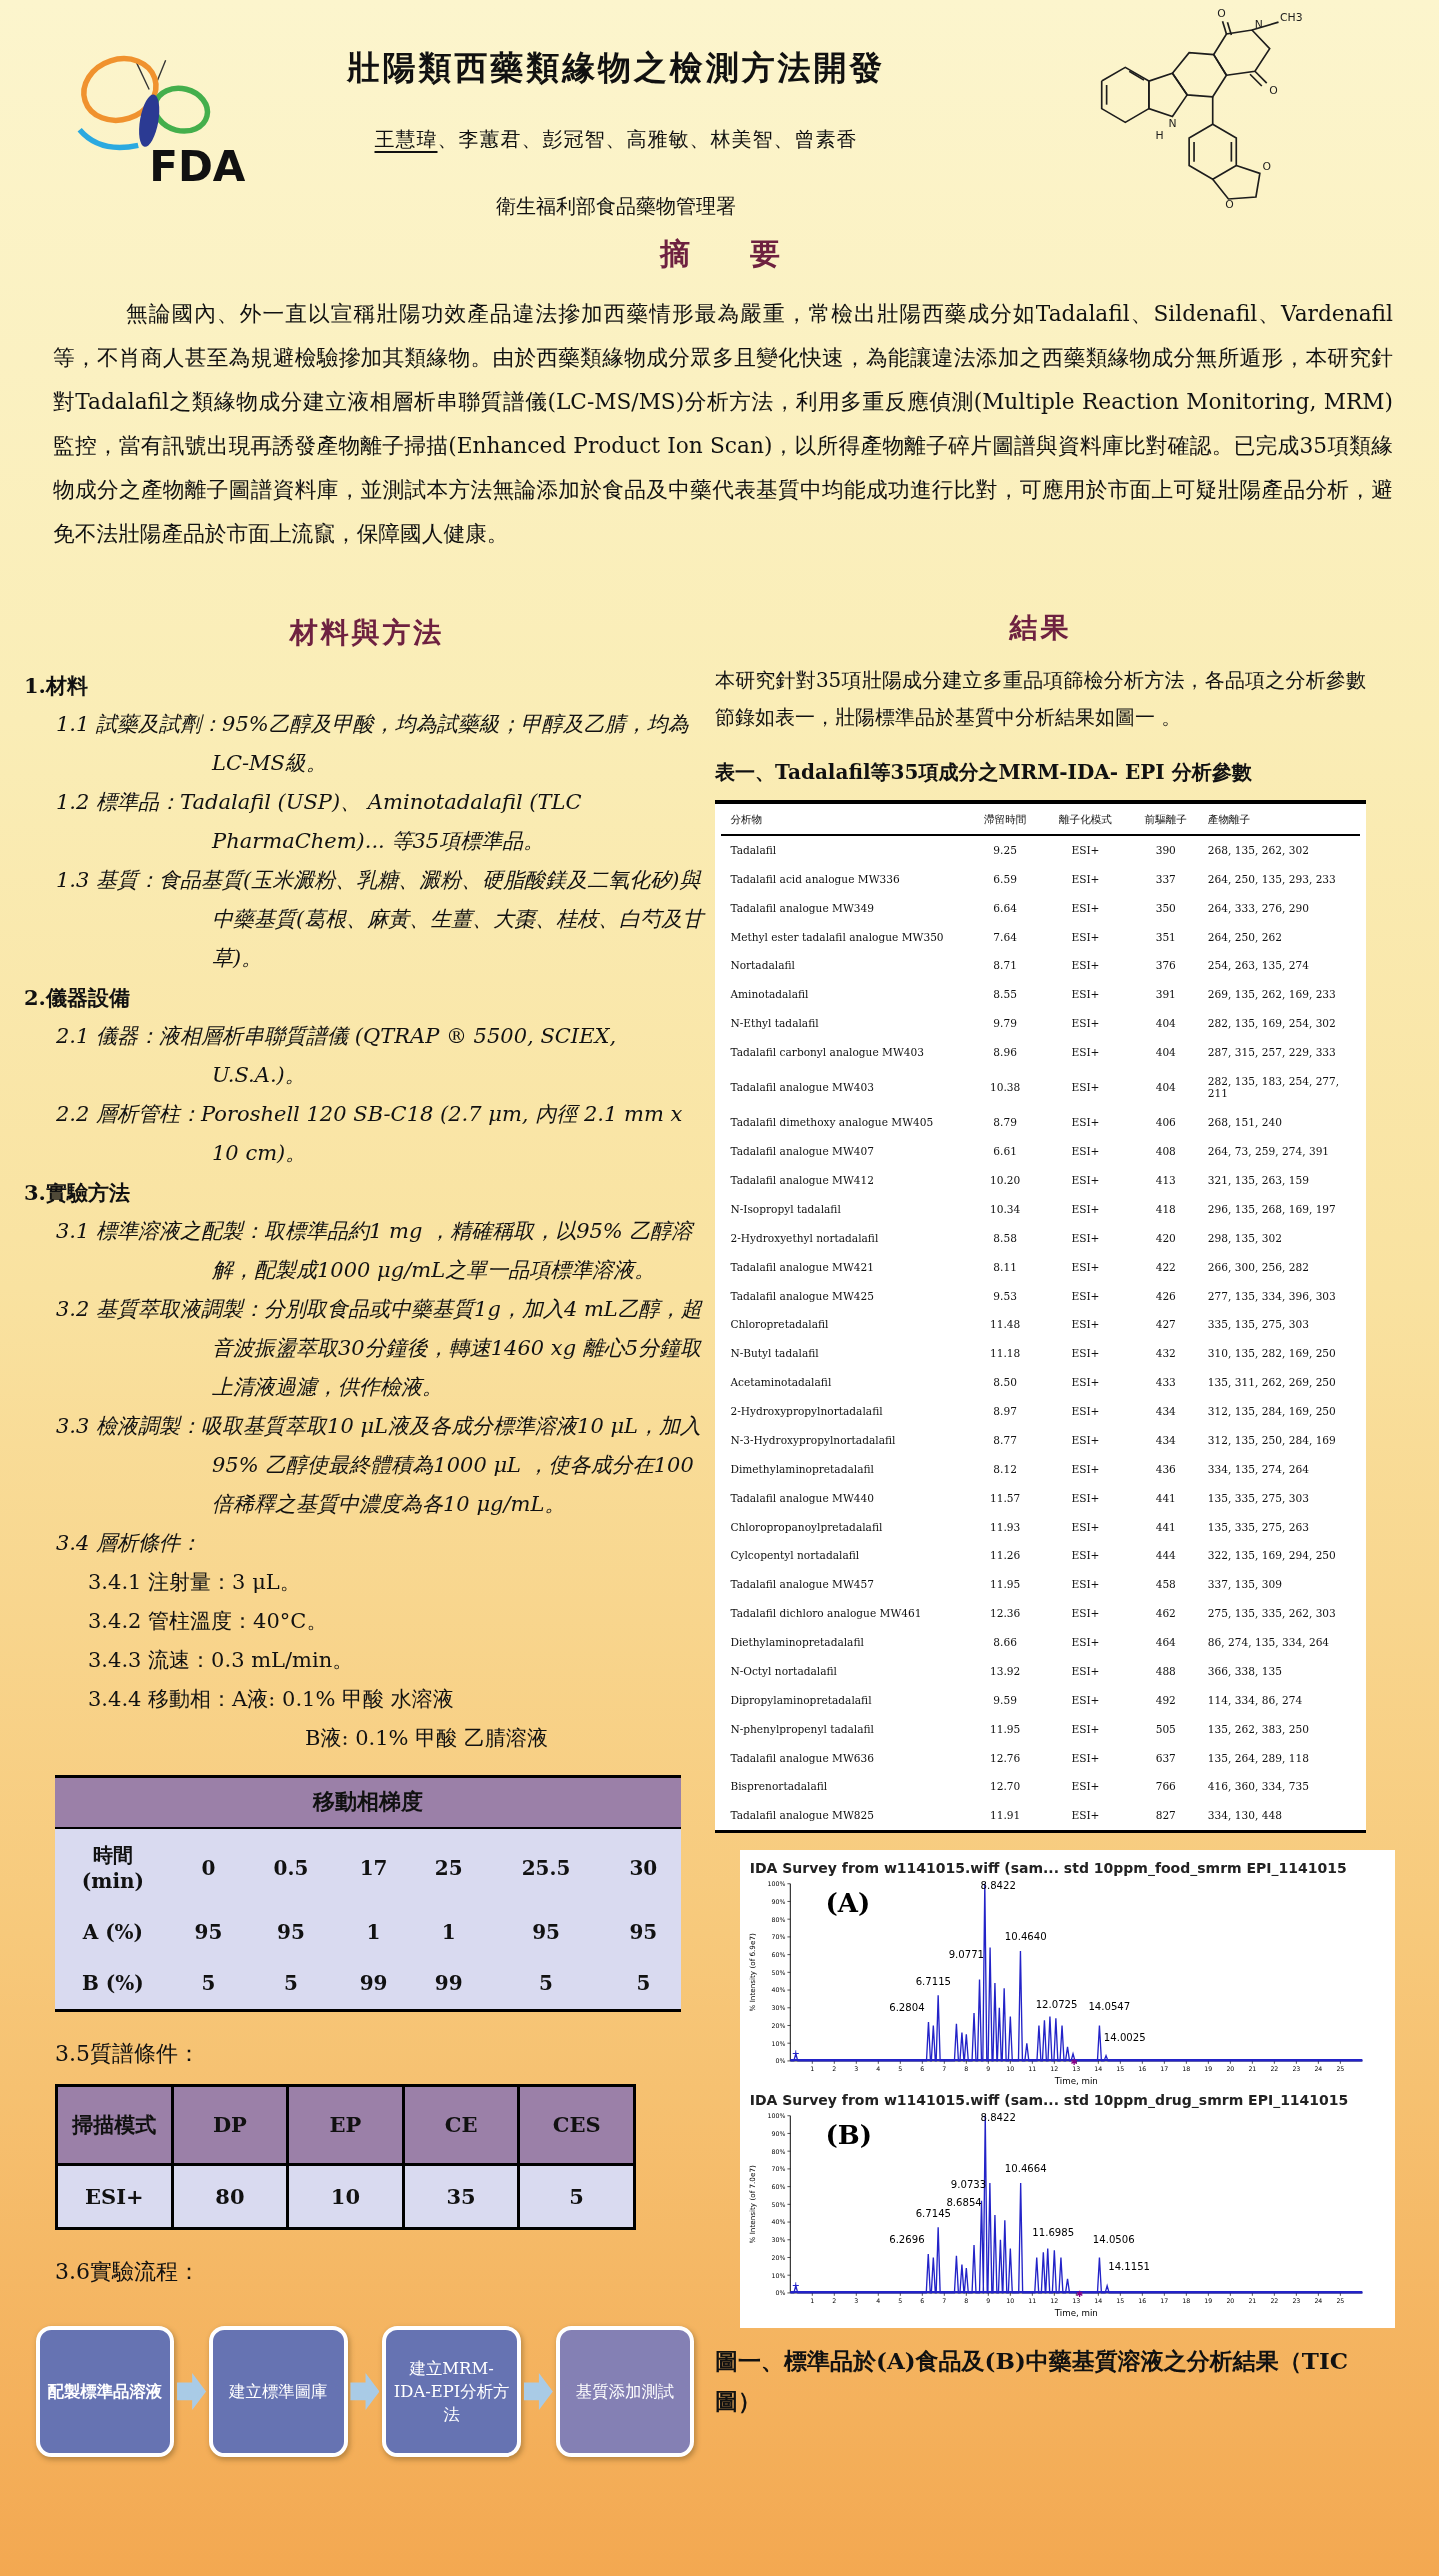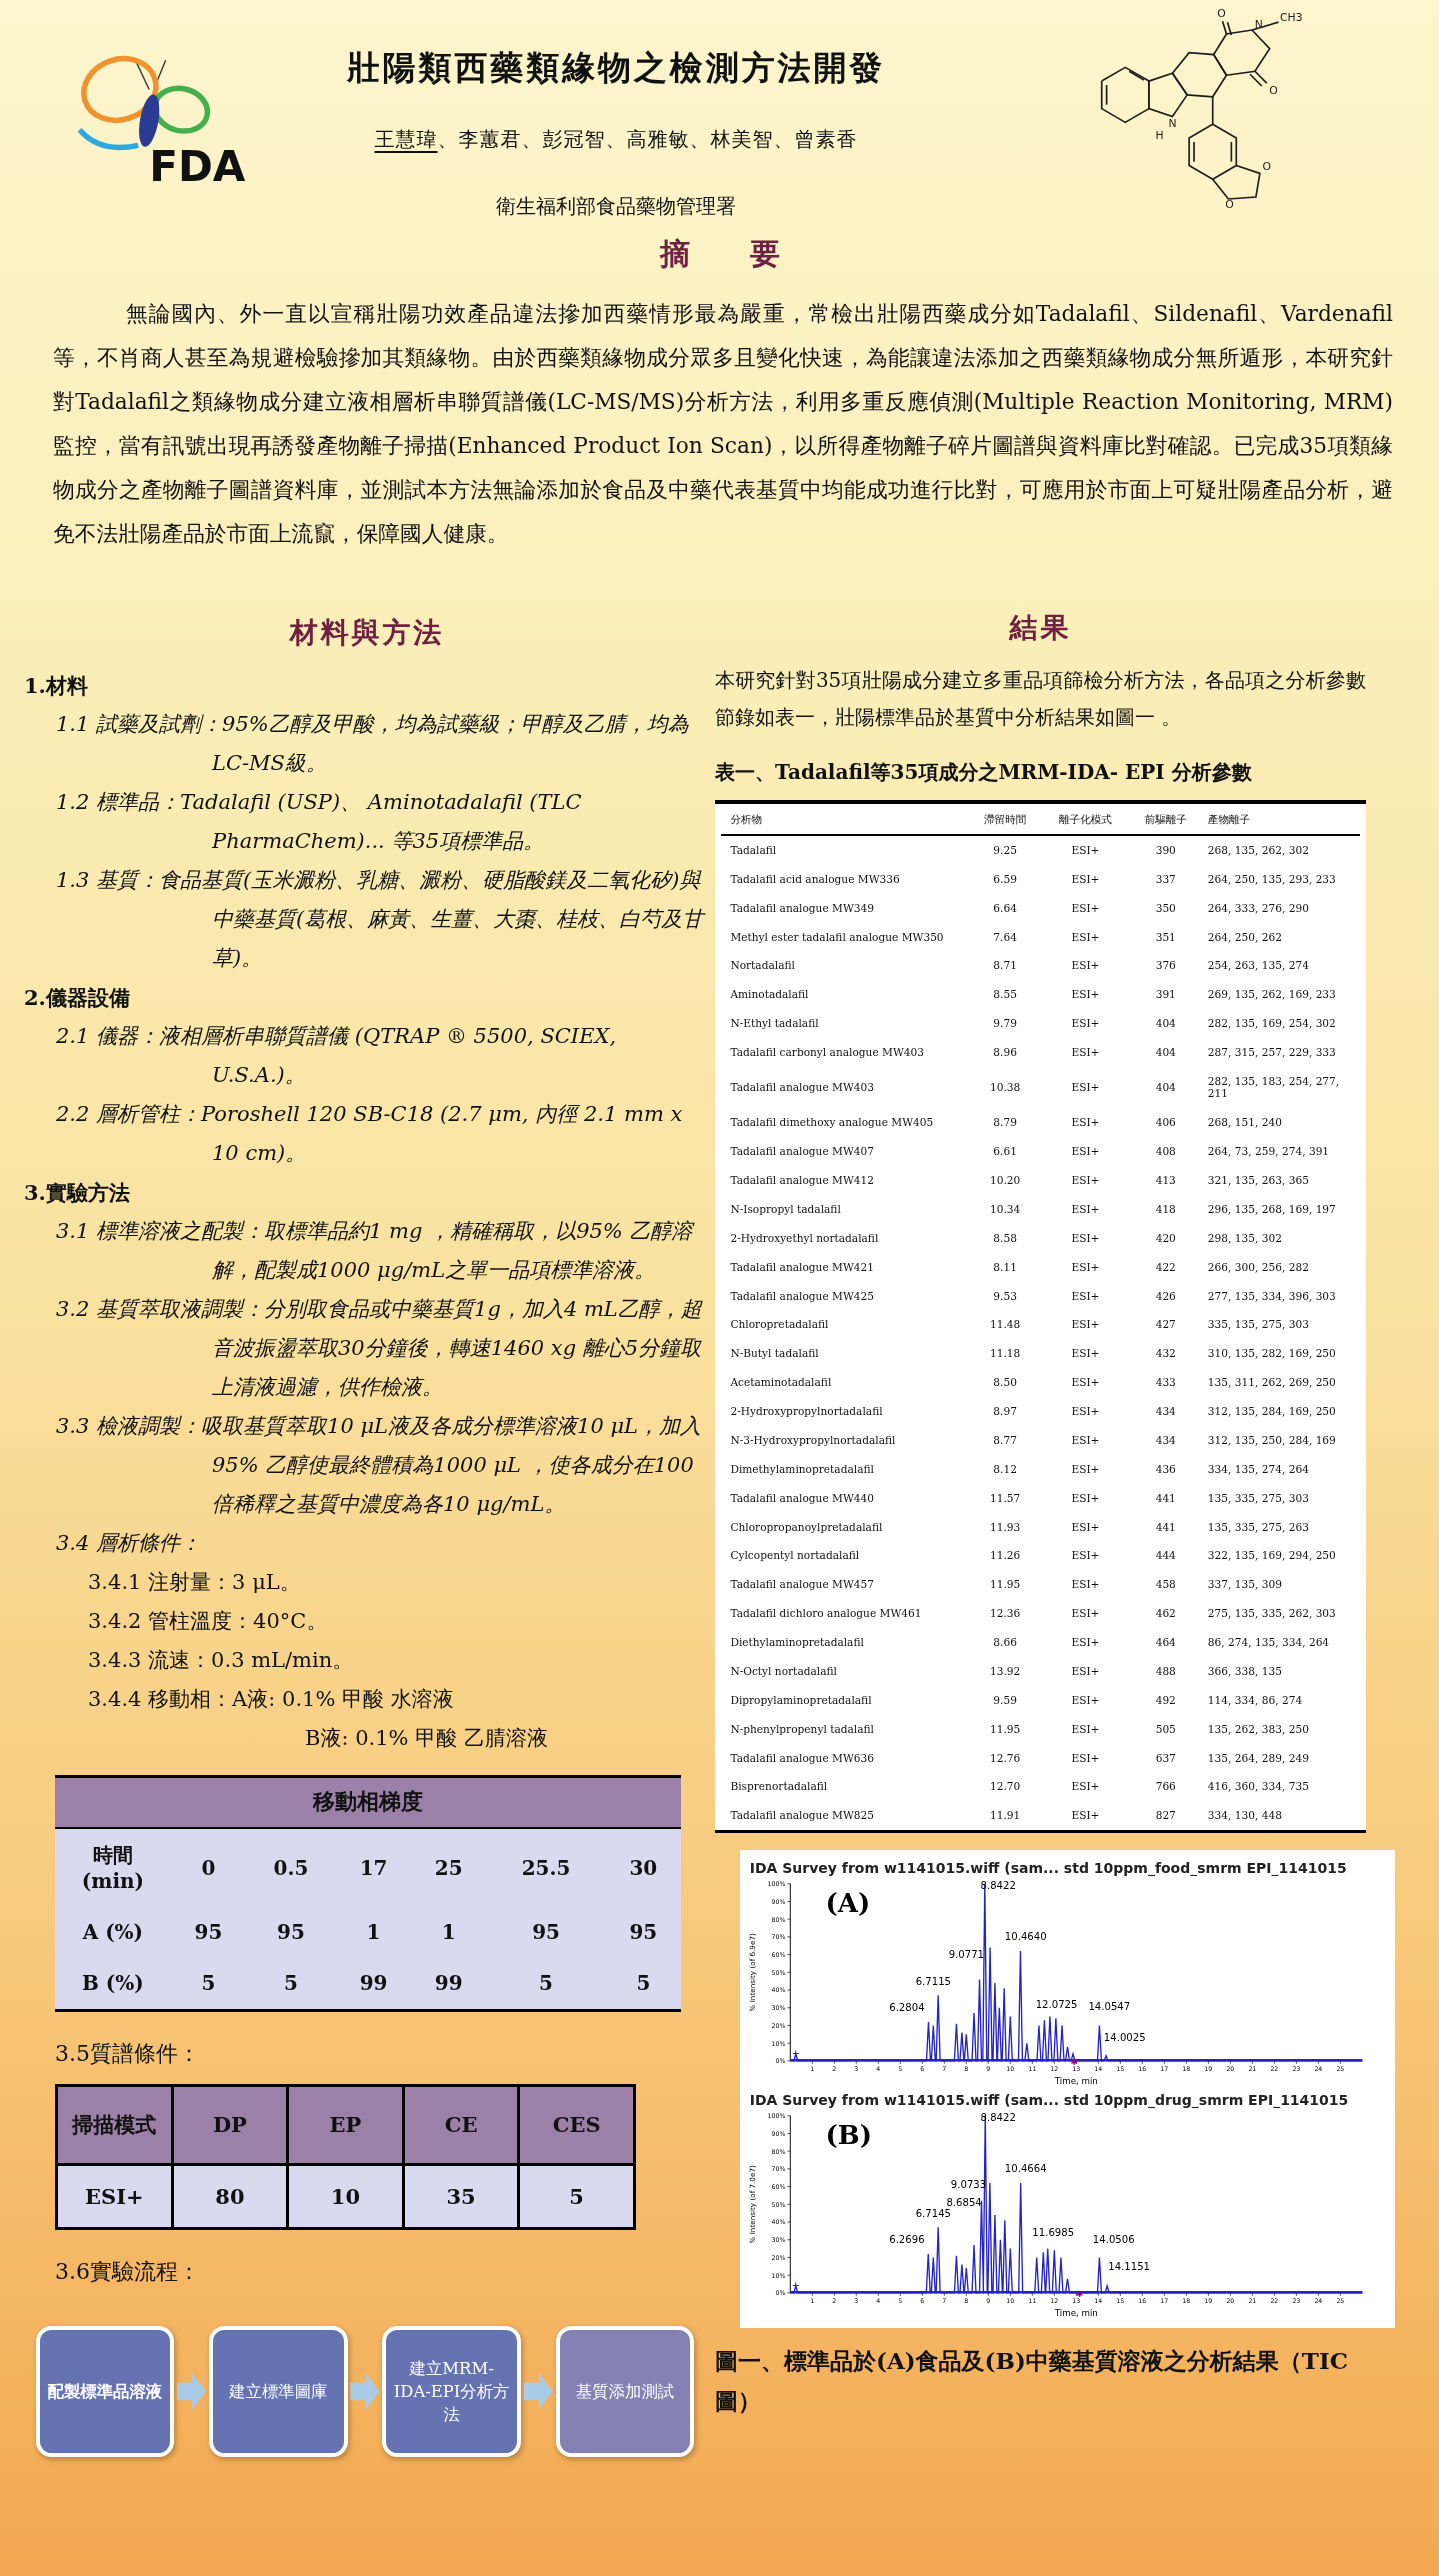--- a/index.html
+++ b/index.html
@@ -310,21 +310,21 @@
               <td class="c-rt">6.61</td>
               <td class="c-mode">ESI+</td>
               <td class="c-prec">408</td>
               <td class="c-prod">264, 73, 259, 274, 391</td>
             </tr>
             <tr>
               <td class="c-name">Tadalafil analogue MW412</td>
               <td class="c-rt">10.20</td>
               <td class="c-mode">ESI+</td>
               <td class="c-prec">413</td>
-              <td class="c-prod">321, 135, 263, 365</td>
+              <td class="c-prod">321, 135, 263, 159</td>
             </tr>
             <tr>
               <td class="c-name">N-Isopropyl tadalafil</td>
               <td class="c-rt">10.34</td>
               <td class="c-mode">ESI+</td>
               <td class="c-prec">418</td>
               <td class="c-prod">296, 135, 268, 169, 197</td>
             </tr>
             <tr>
               <td class="c-name">2-Hydroxyethyl nortadalafil</td>
@@ -450,21 +450,21 @@
               <td class="c-rt">11.95</td>
               <td class="c-mode">ESI+</td>
               <td class="c-prec">505</td>
               <td class="c-prod">135, 262, 383, 250</td>
             </tr>
             <tr>
               <td class="c-name">Tadalafil analogue MW636</td>
               <td class="c-rt">12.76</td>
               <td class="c-mode">ESI+</td>
               <td class="c-prec">637</td>
-              <td class="c-prod">135, 264, 289, 249</td>
+              <td class="c-prod">135, 264, 289, 118</td>
             </tr>
             <tr>
               <td class="c-name">Bisprenortadalafil</td>
               <td class="c-rt">12.70</td>
               <td class="c-mode">ESI+</td>
               <td class="c-prec">766</td>
               <td class="c-prod">416, 360, 334, 735</td>
             </tr>
             <tr>
               <td class="c-name">Tadalafil analogue MW825</td>

